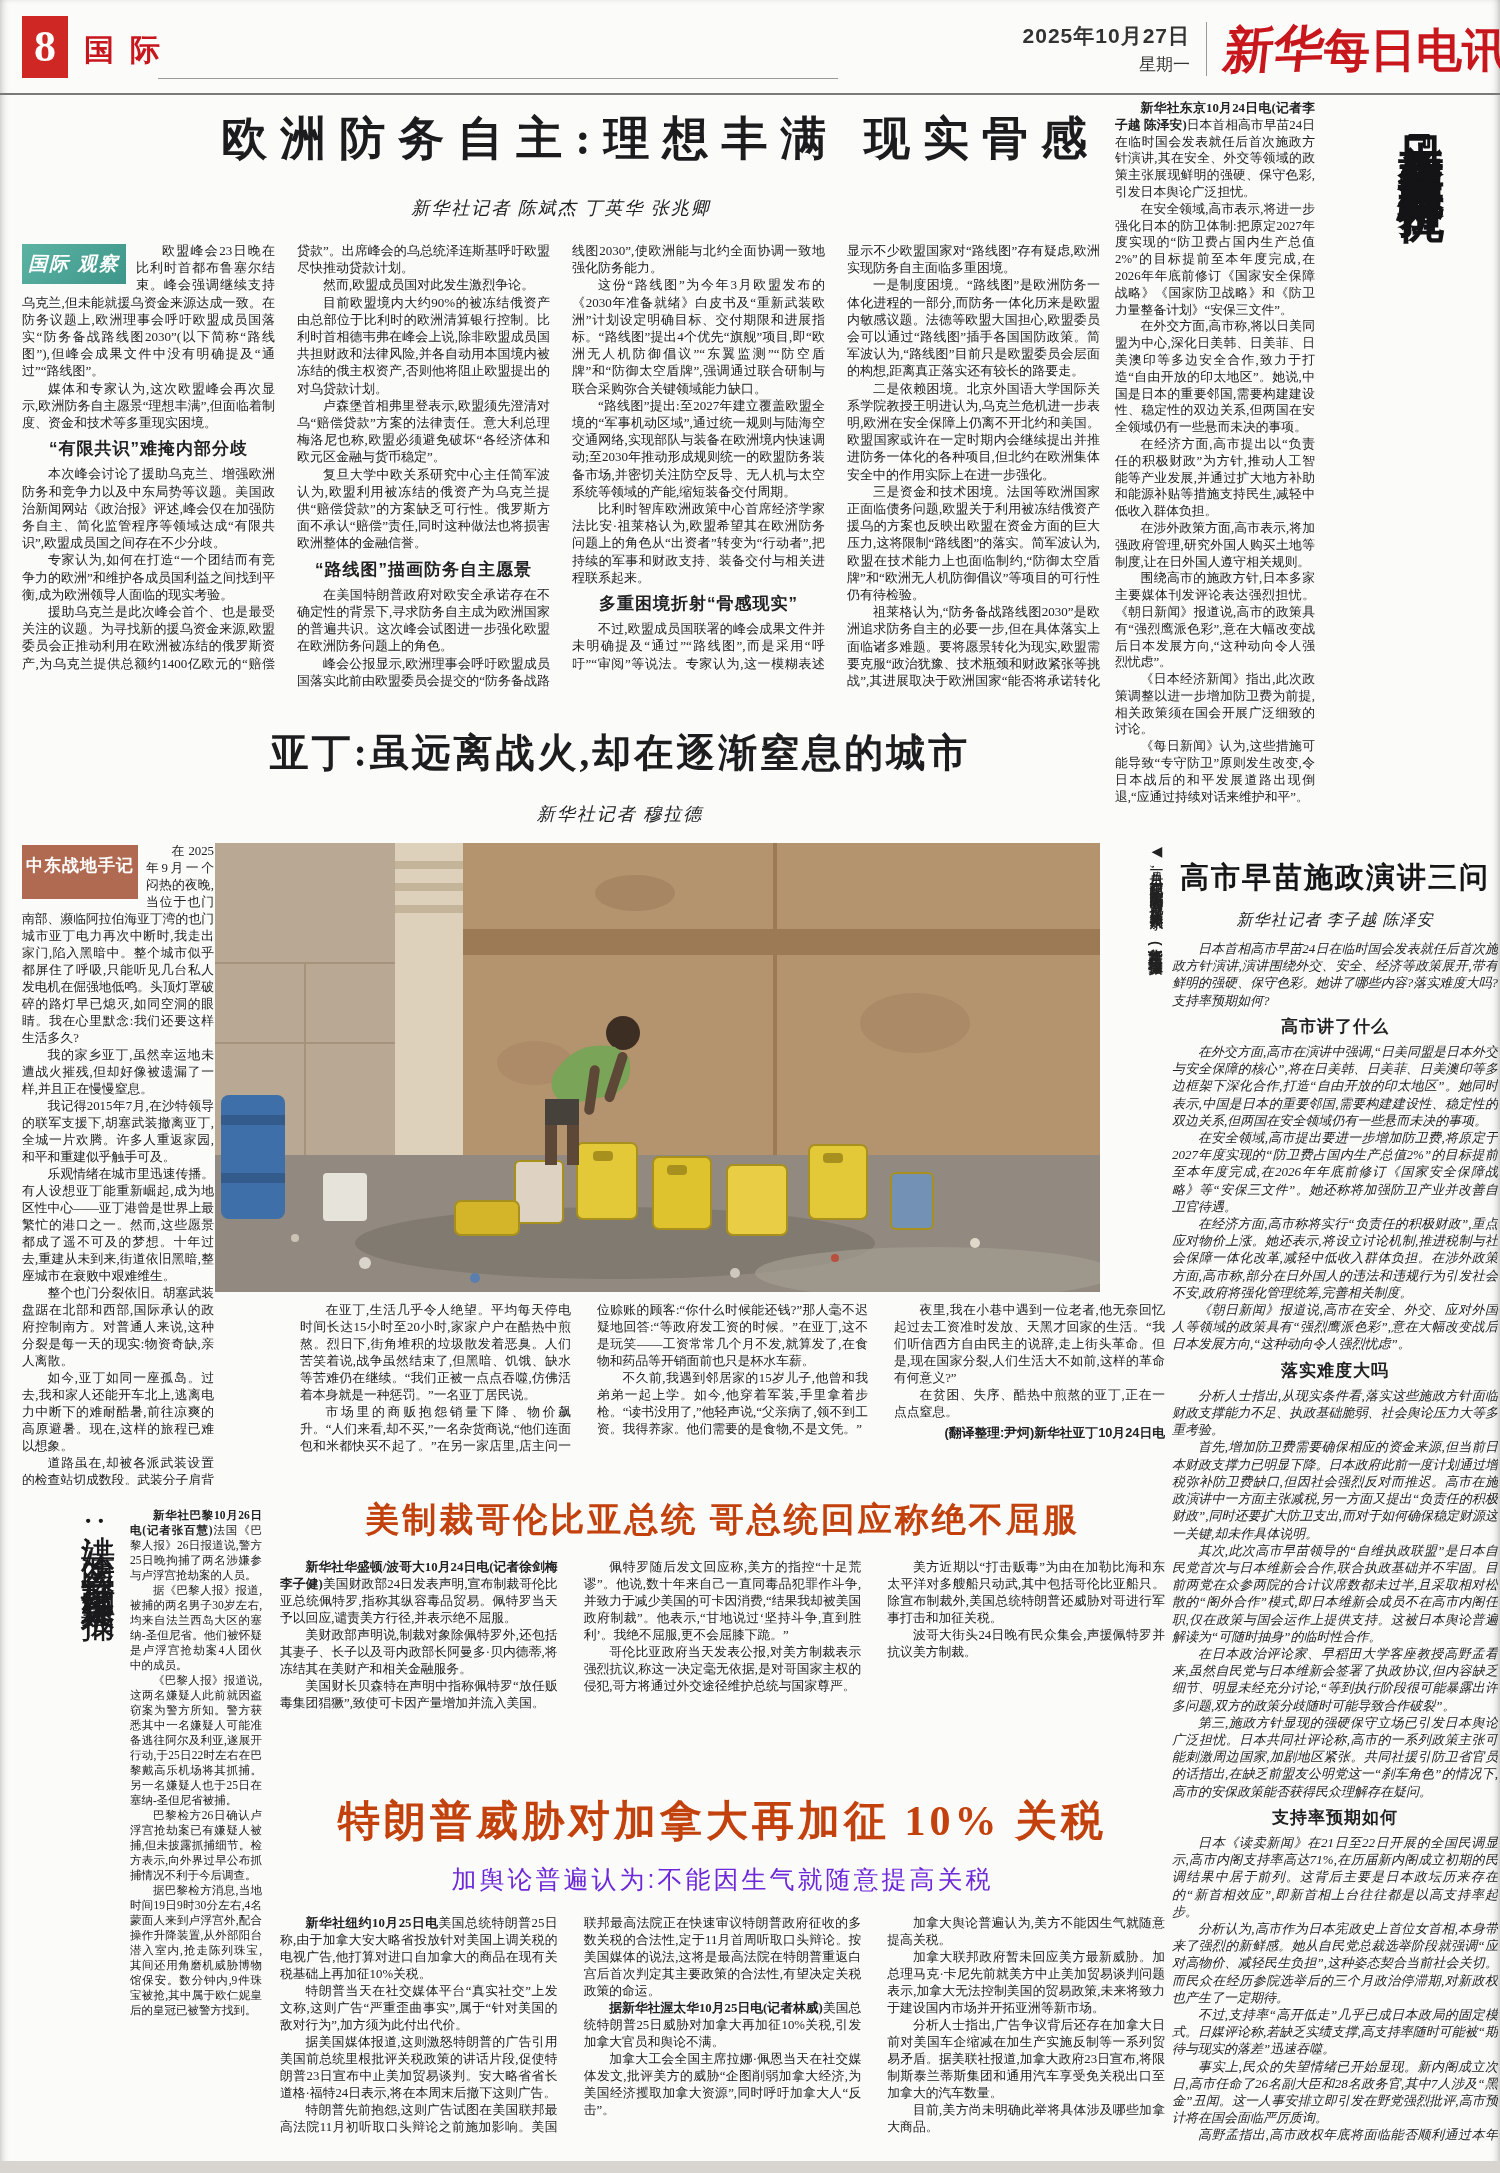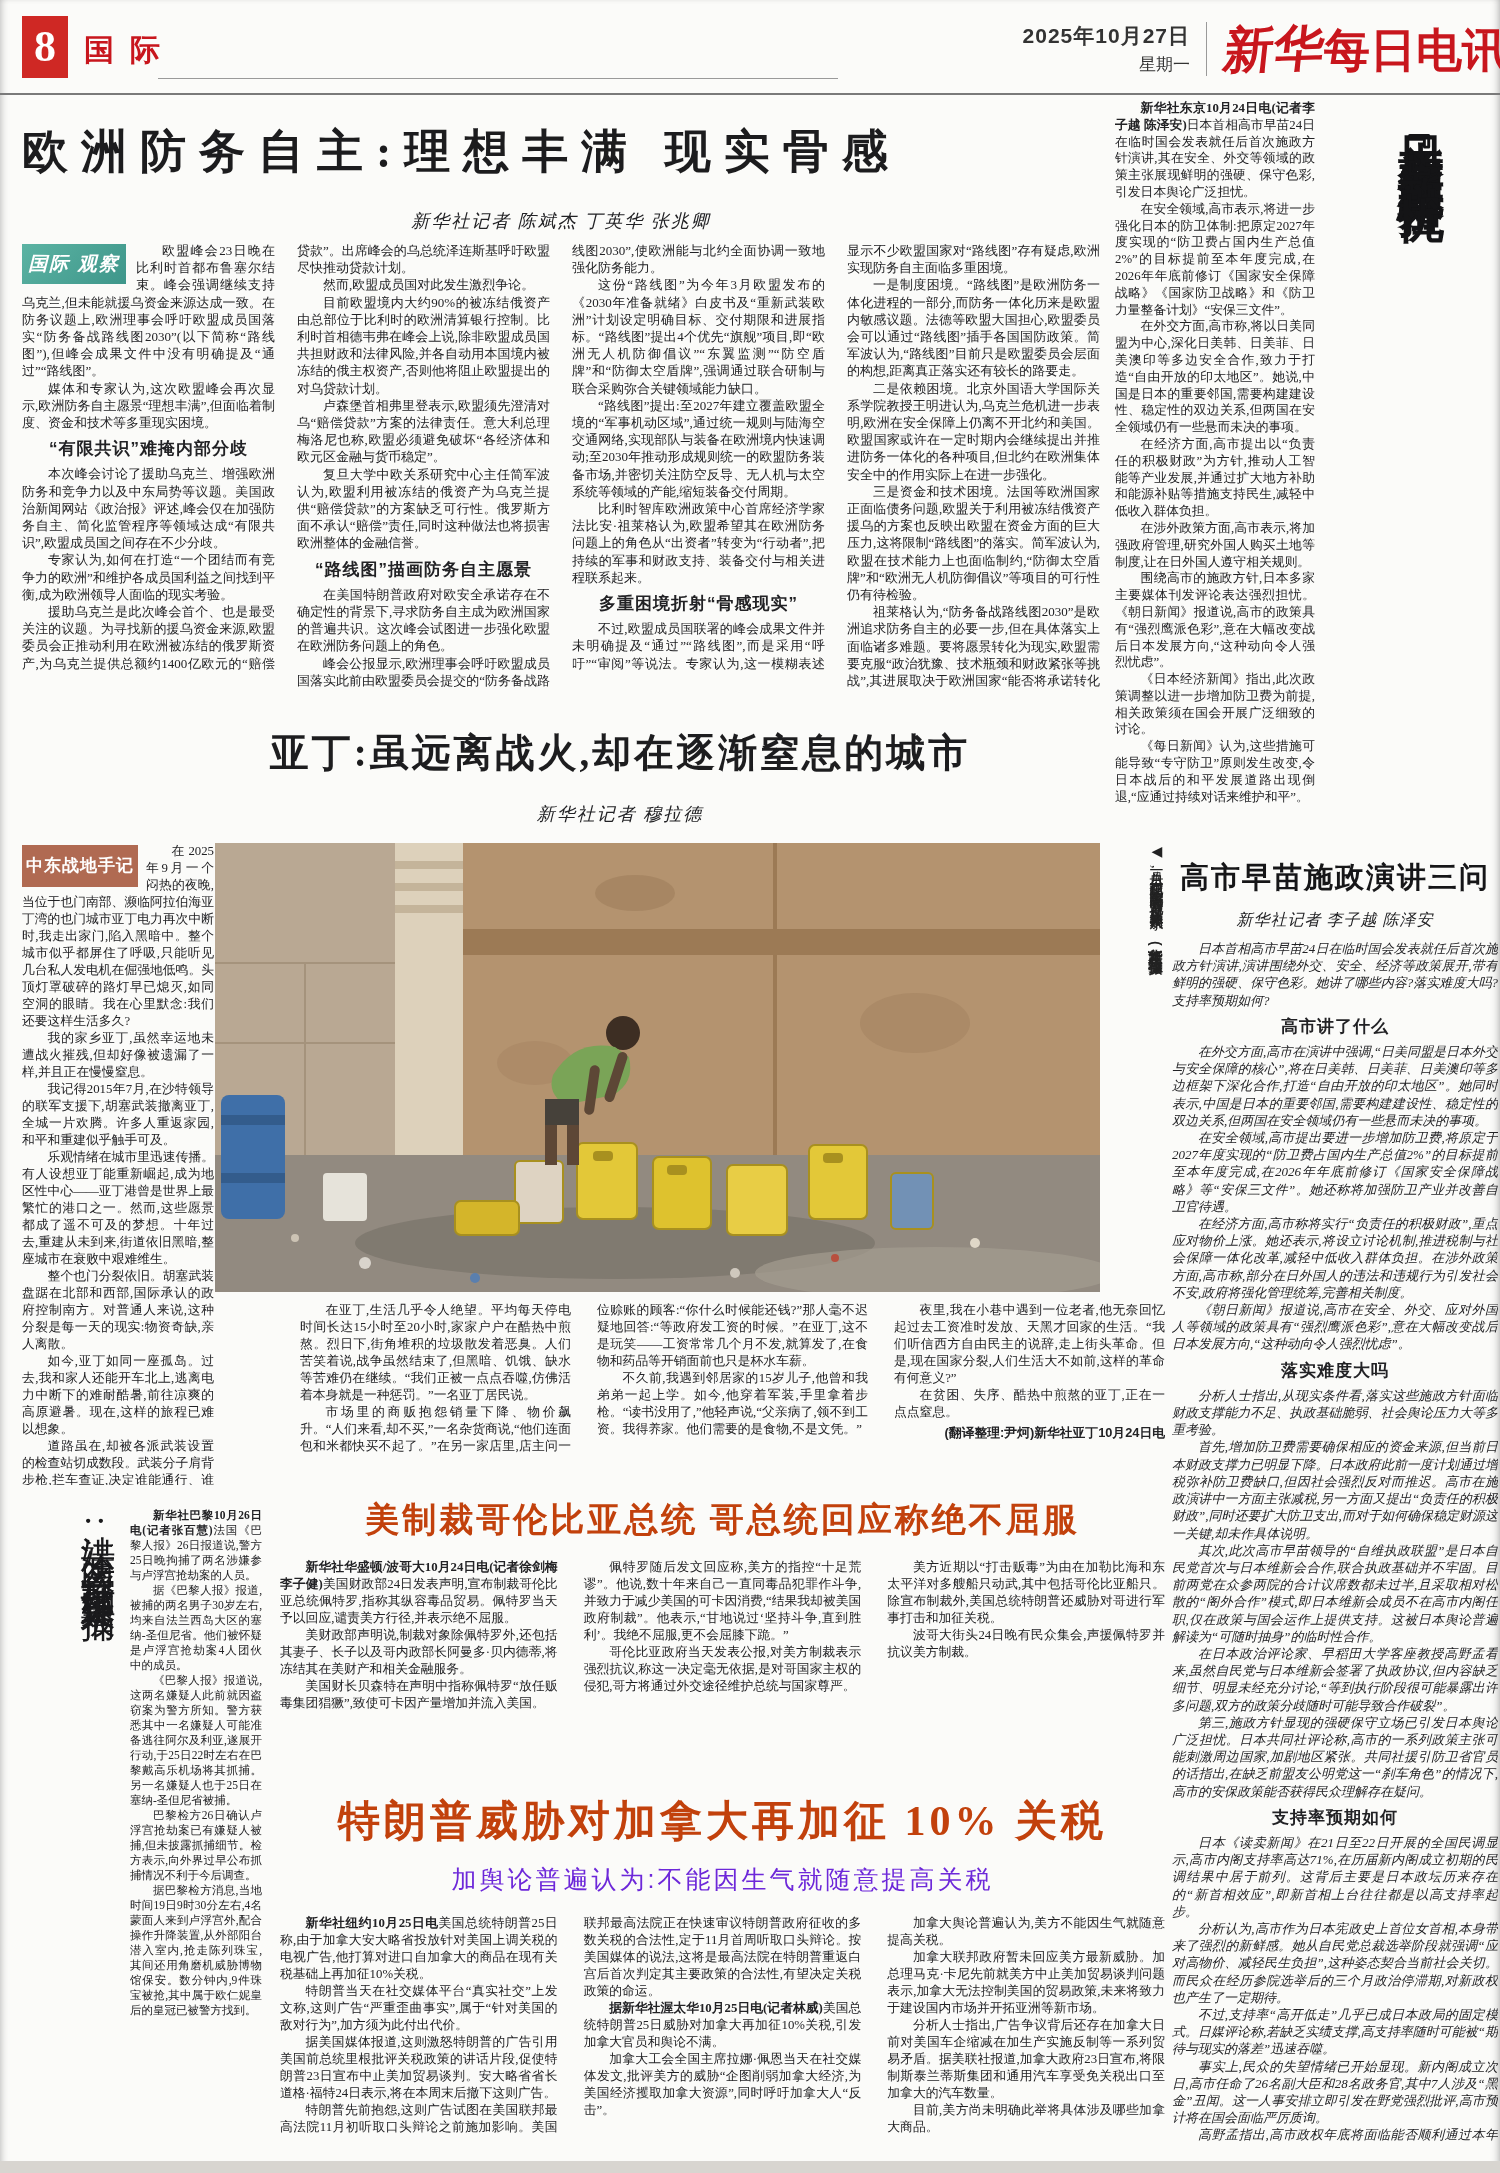--- a/index.html
+++ b/index.html
@@ -29,42 +29,42 @@
   .para-sub{font-family:"Liberation Sans",sans-serif;font-weight:bold;text-align:center !important;
             text-indent:0 !important;font-size:17px;letter-spacing:1px;padding:9px 0 8px 0;
             font-style:normal !important;}
   .para-end{text-align:right !important;text-indent:0 !important;font-weight:bold;
             font-family:"Liberation Sans",sans-serif;font-style:normal !important;padding-top:3px;}
   b.lead{font-weight:bold;}
   .clip{overflow:hidden;}
   .kai{font-style:italic;}
   
   .art-europe{position:absolute;left:22px;top:104px;width:1078px;height:618px;}
-  .art-europe .headline{text-align:left;font-size:46px;font-weight:bold;letter-spacing:13px;
-        white-space:nowrap;margin-top:17px;color:#1c1c1e;}
+  .art-europe .headline{text-align:right;font-size:46px;font-weight:bold;letter-spacing:13px;
+        white-space:nowrap;margin-top:4px;color:#1c1c1e;}
   .art-europe .byline{text-align:center;font-size:18px;margin-top:26px;letter-spacing:2px;}
   .art-europe .cols{position:absolute;left:0;top:138px;width:1078px;height:455px;
         column-count:4;column-gap:22px;}
   .badge-observe{float:left;width:104px;height:40px;margin:2px 10px 4px 0;
         background:linear-gradient(135deg,#5bb3a3,#3e968a);color:#fff;text-align:center;
         line-height:40px;font-size:19px;font-weight:bold;font-style:italic;
         font-family:"Liberation Sans",sans-serif;letter-spacing:2px;}
   
   .art-japan{position:absolute;left:1115px;top:100px;width:383px;height:758px;display:flex;}
   .art-japan .jtext{width:200px;height:758px;font-size:12.8px;line-height:16.8px;}
   .art-japan .vhead{margin-left:46px;width:120px;height:752px;writing-mode:vertical-rl;
         font-size:46px;font-weight:bold;letter-spacing:4px;text-align:justify;color:#141416;
         line-height:120px;}
   
   .aden-head{position:absolute;left:120px;top:726px;width:1000px;text-align:center;}
   .aden-head .headline{font-size:39px;font-weight:600;letter-spacing:3px;white-space:nowrap;color:#1d1d1f;}
   .aden-head .byline{font-size:18px;margin-top:22px;letter-spacing:2px;}
   .aden-left{position:absolute;left:22px;top:843px;width:192px;height:642px;
         font-size:12.8px;line-height:17px;}
-  .badge-mideast{float:left;width:116px;height:42px;margin:2px 8px 2px 0;background:#b06a52;
+  .badge-mideast{float:left;width:116px;height:54px;margin:2px 8px 2px 0;background:#b06a52;
         color:#fff;text-align:center;line-height:42px;font-size:17px;font-weight:bold;
         font-family:"Liberation Sans",sans-serif;letter-spacing:1px;}
   .aden-photo{position:absolute;left:215px;top:843px;width:885px;height:449px;background:#c3ab8e;}
   .aden-caption{position:absolute;left:1103px;top:843px;width:64px;height:449px;
         writing-mode:vertical-rl;font-size:14px;line-height:22px;letter-spacing:1px;color:#222;}
   .aden-caption b{font-family:"Liberation Sans",sans-serif;}
   .aden-bottom{position:absolute;left:300px;top:1302px;width:865px;height:192px;
         column-count:3;column-gap:26px;font-size:12.8px;line-height:17px;}
   
   .art-louvre{position:absolute;left:22px;top:1508px;width:242px;height:656px;display:flex;}

